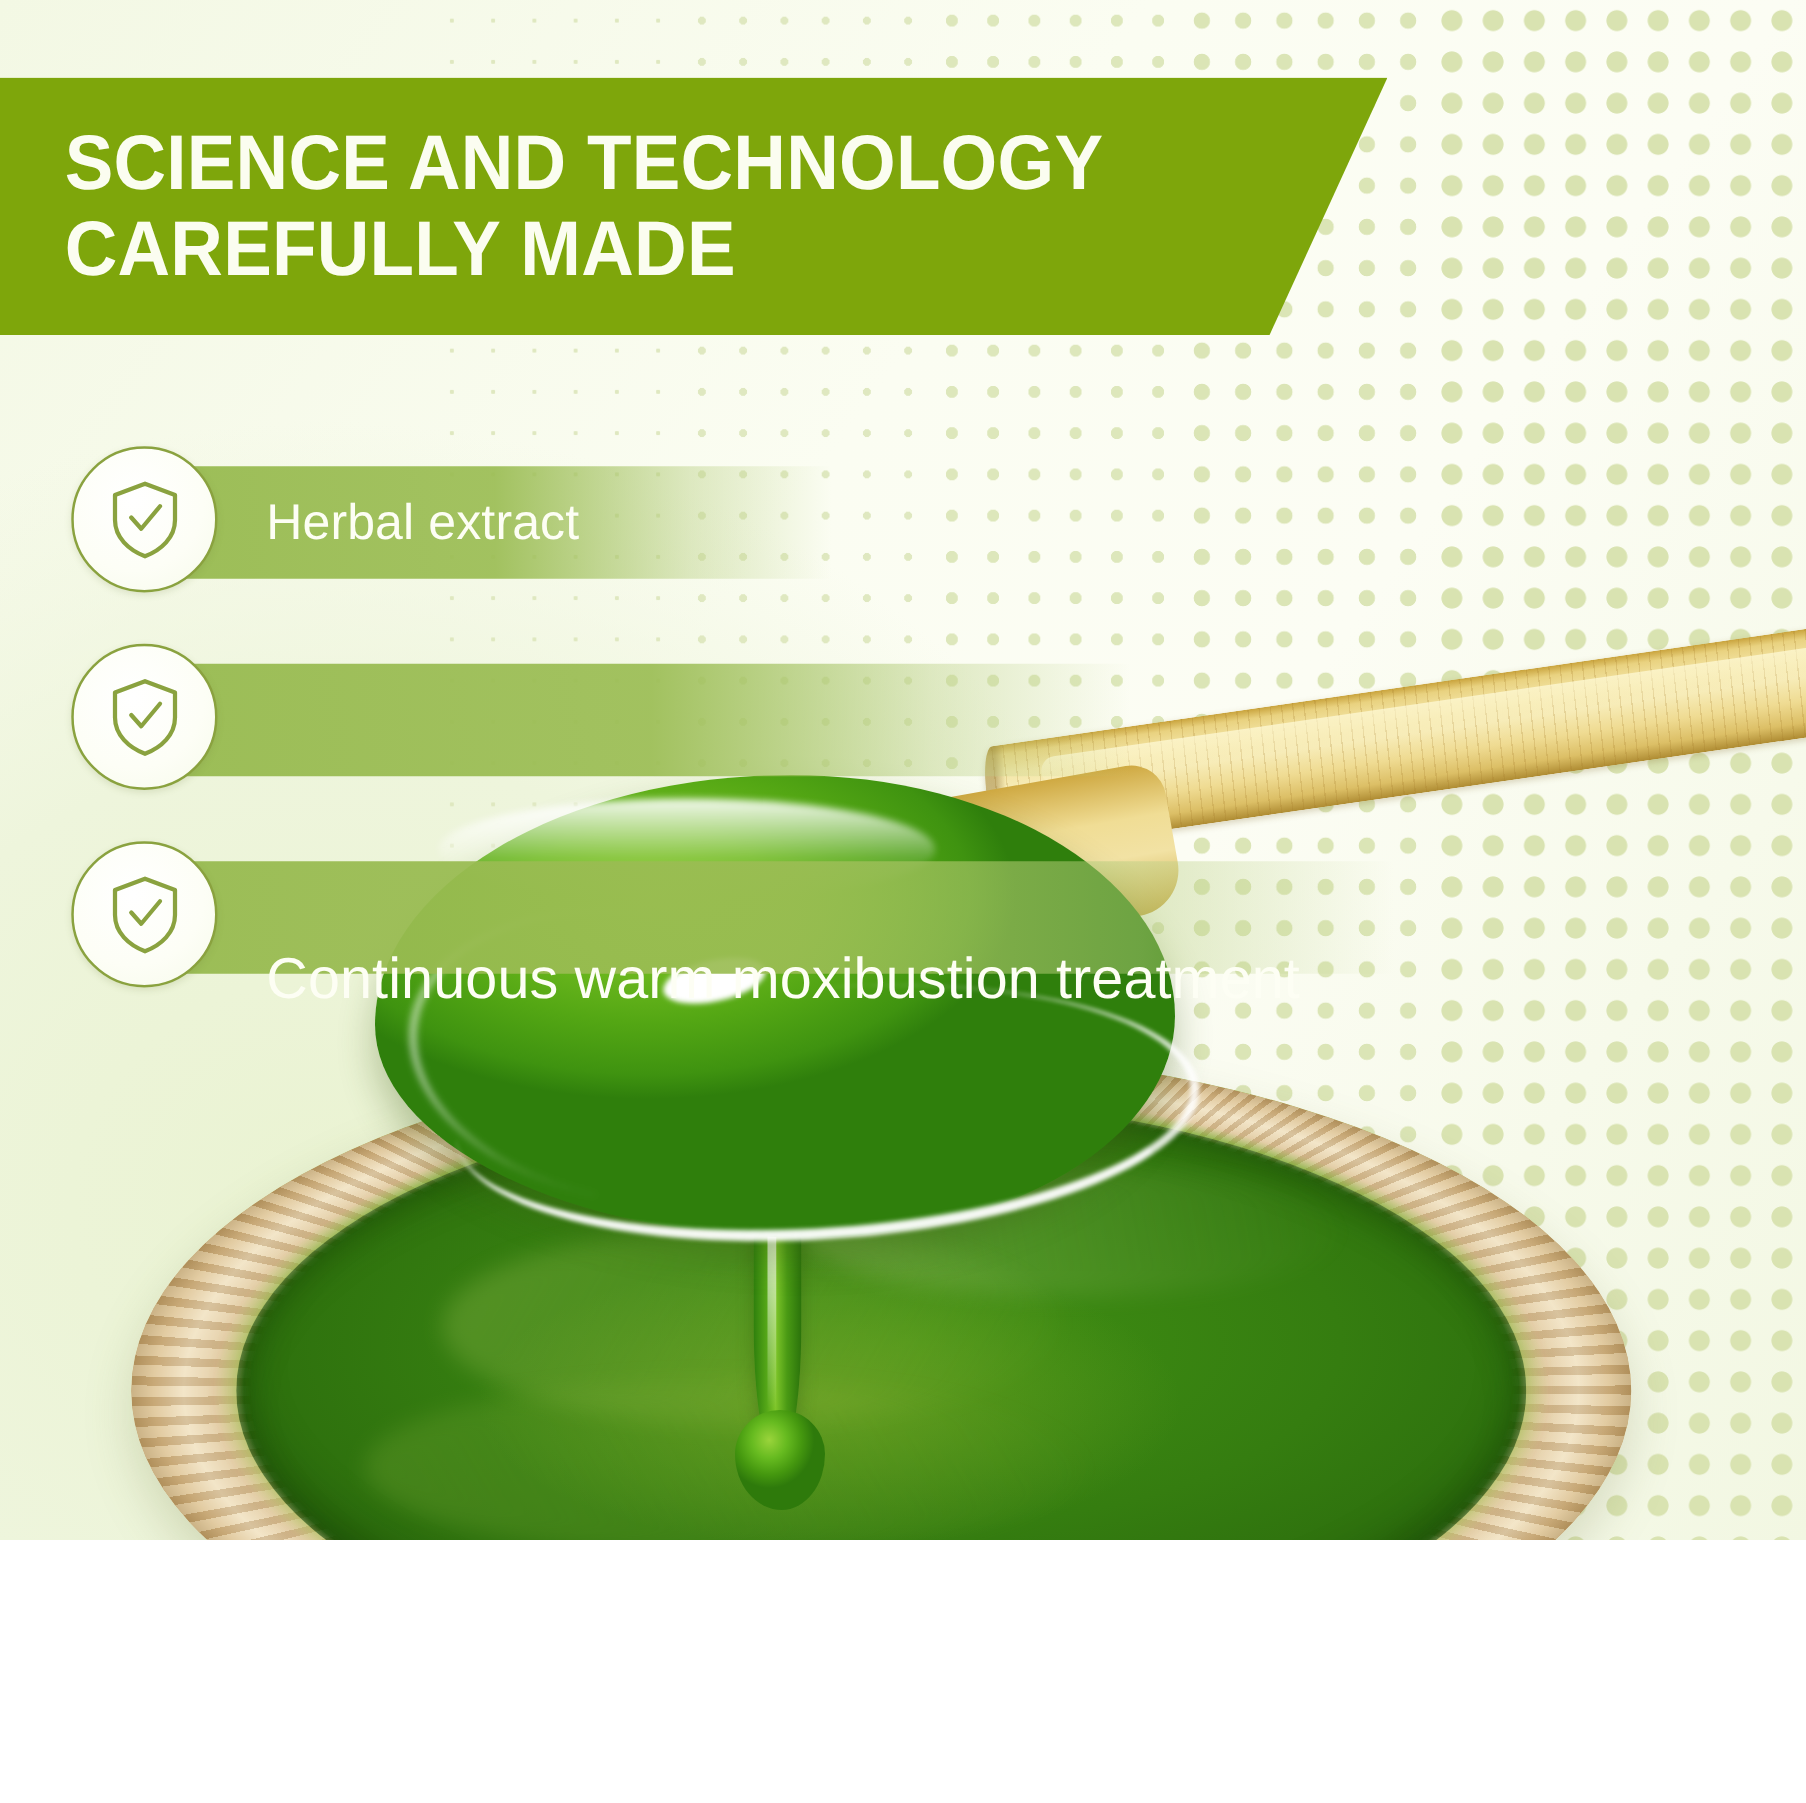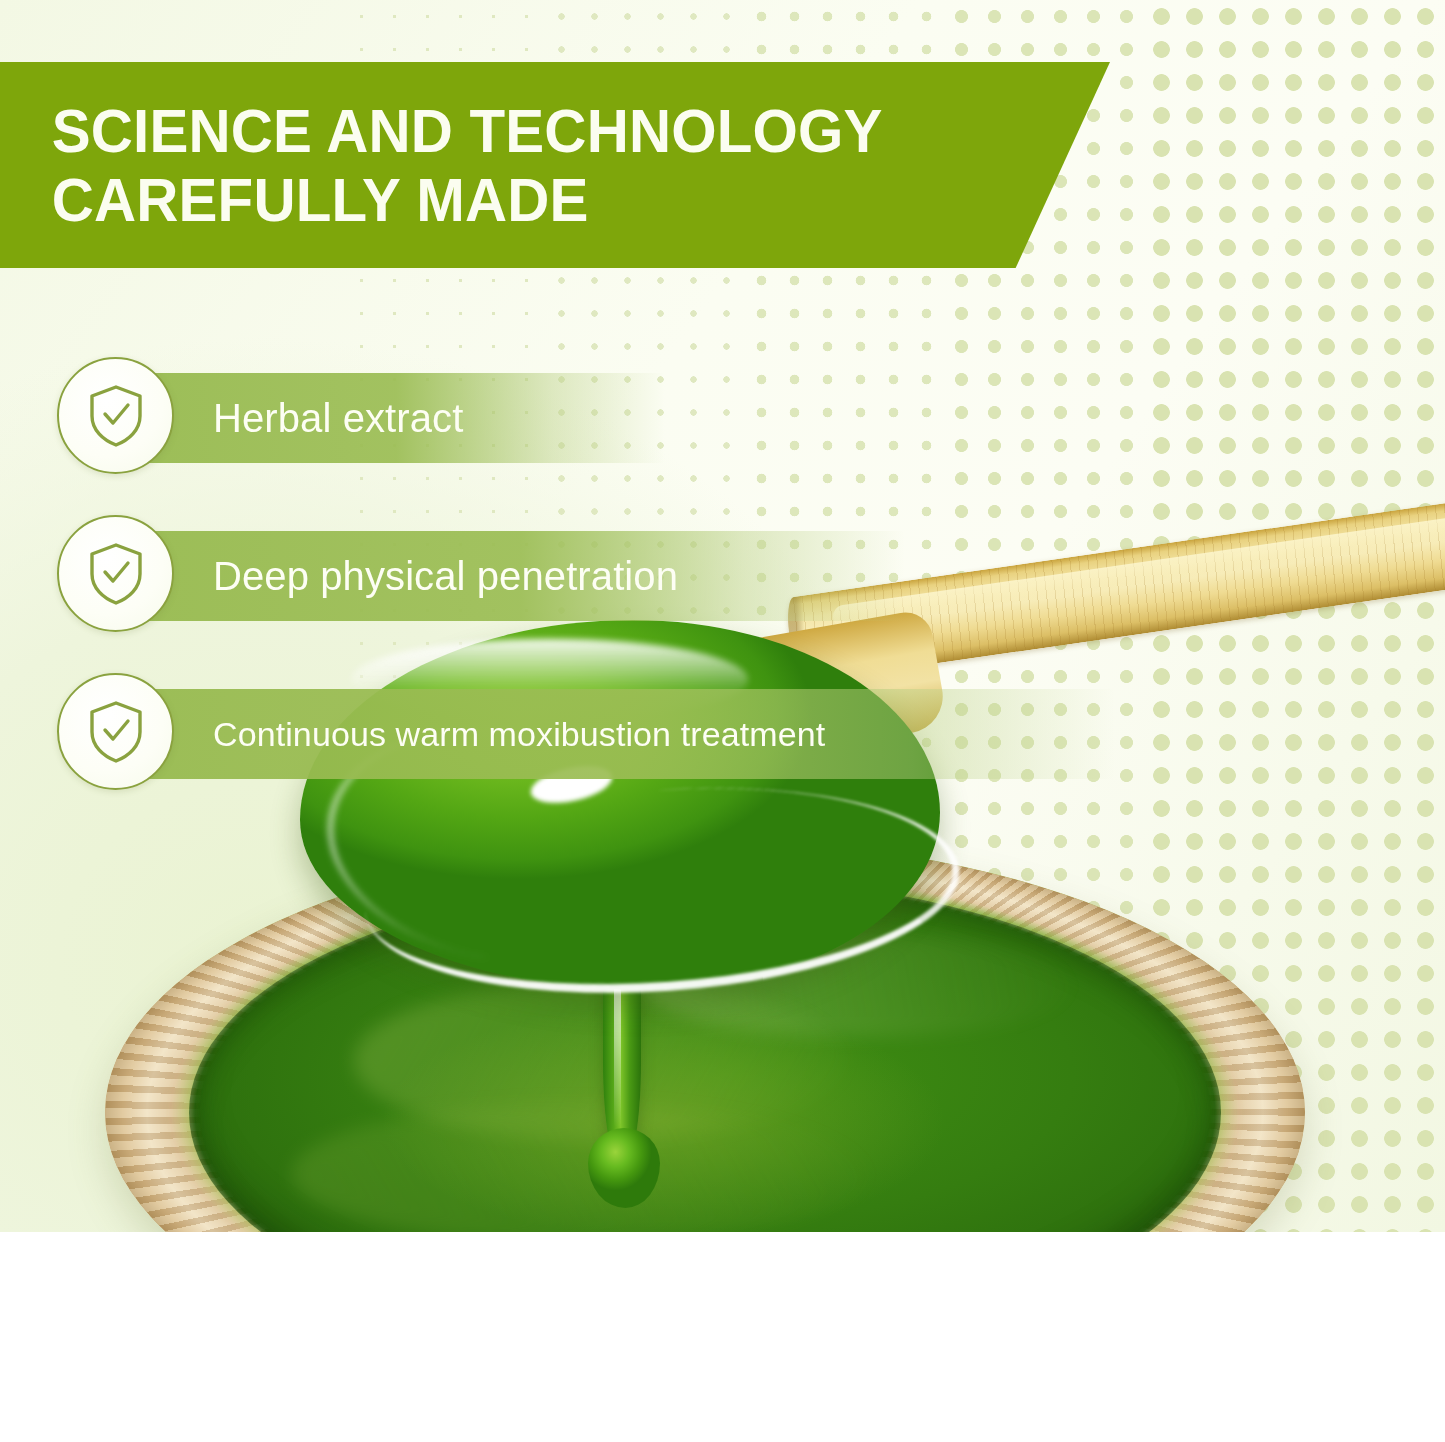--- a/index.html
+++ b/index.html
@@ -296,21 +296,21 @@
     left: 213px;
     top: 18px;
     height: 90px;
     line-height: 90px;
     color: #fdfef4;
     font-size: 40px;
     font-weight: 400;
     white-space: nowrap;
     letter-spacing: 0.1px;
   }
-  .f3 .feature-label { font-size: 34px; }
+  .f3 .feature-label { font-size: 46px; margin-top: 48px; }
 
 </style>
 </head>
 <body>
 
 <div id="poster">
 
   <div class="bg-wash"></div>
 
   <div class="dots">
@@ -376,21 +376,20 @@
     </div>
 
     <div class="feature f2">
       <div class="feature-bar"></div>
       <div class="feature-circle">
         <svg class="shield-svg" viewBox="0 0 62 66" fill="none" stroke="#8aa23f" stroke-width="3.4" stroke-linecap="round" stroke-linejoin="round">
           <path d="M31 4 L55 13 V33 C55 47 44 57 31 62 C18 57 7 47 7 33 V13 Z"></path>
           <path d="M20 31 L28 40 L43 22"></path>
         </svg>
       </div>
-      <div class="feature-label">Deep physical penetration</div>
     </div>
 
     <div class="feature f3">
       <div class="feature-bar"></div>
       <div class="feature-circle">
         <svg class="shield-svg" viewBox="0 0 62 66" fill="none" stroke="#8aa23f" stroke-width="3.4" stroke-linecap="round" stroke-linejoin="round">
           <path d="M31 4 L55 13 V33 C55 47 44 57 31 62 C18 57 7 47 7 33 V13 Z"></path>
           <path d="M20 31 L28 40 L43 22"></path>
         </svg>
       </div>

